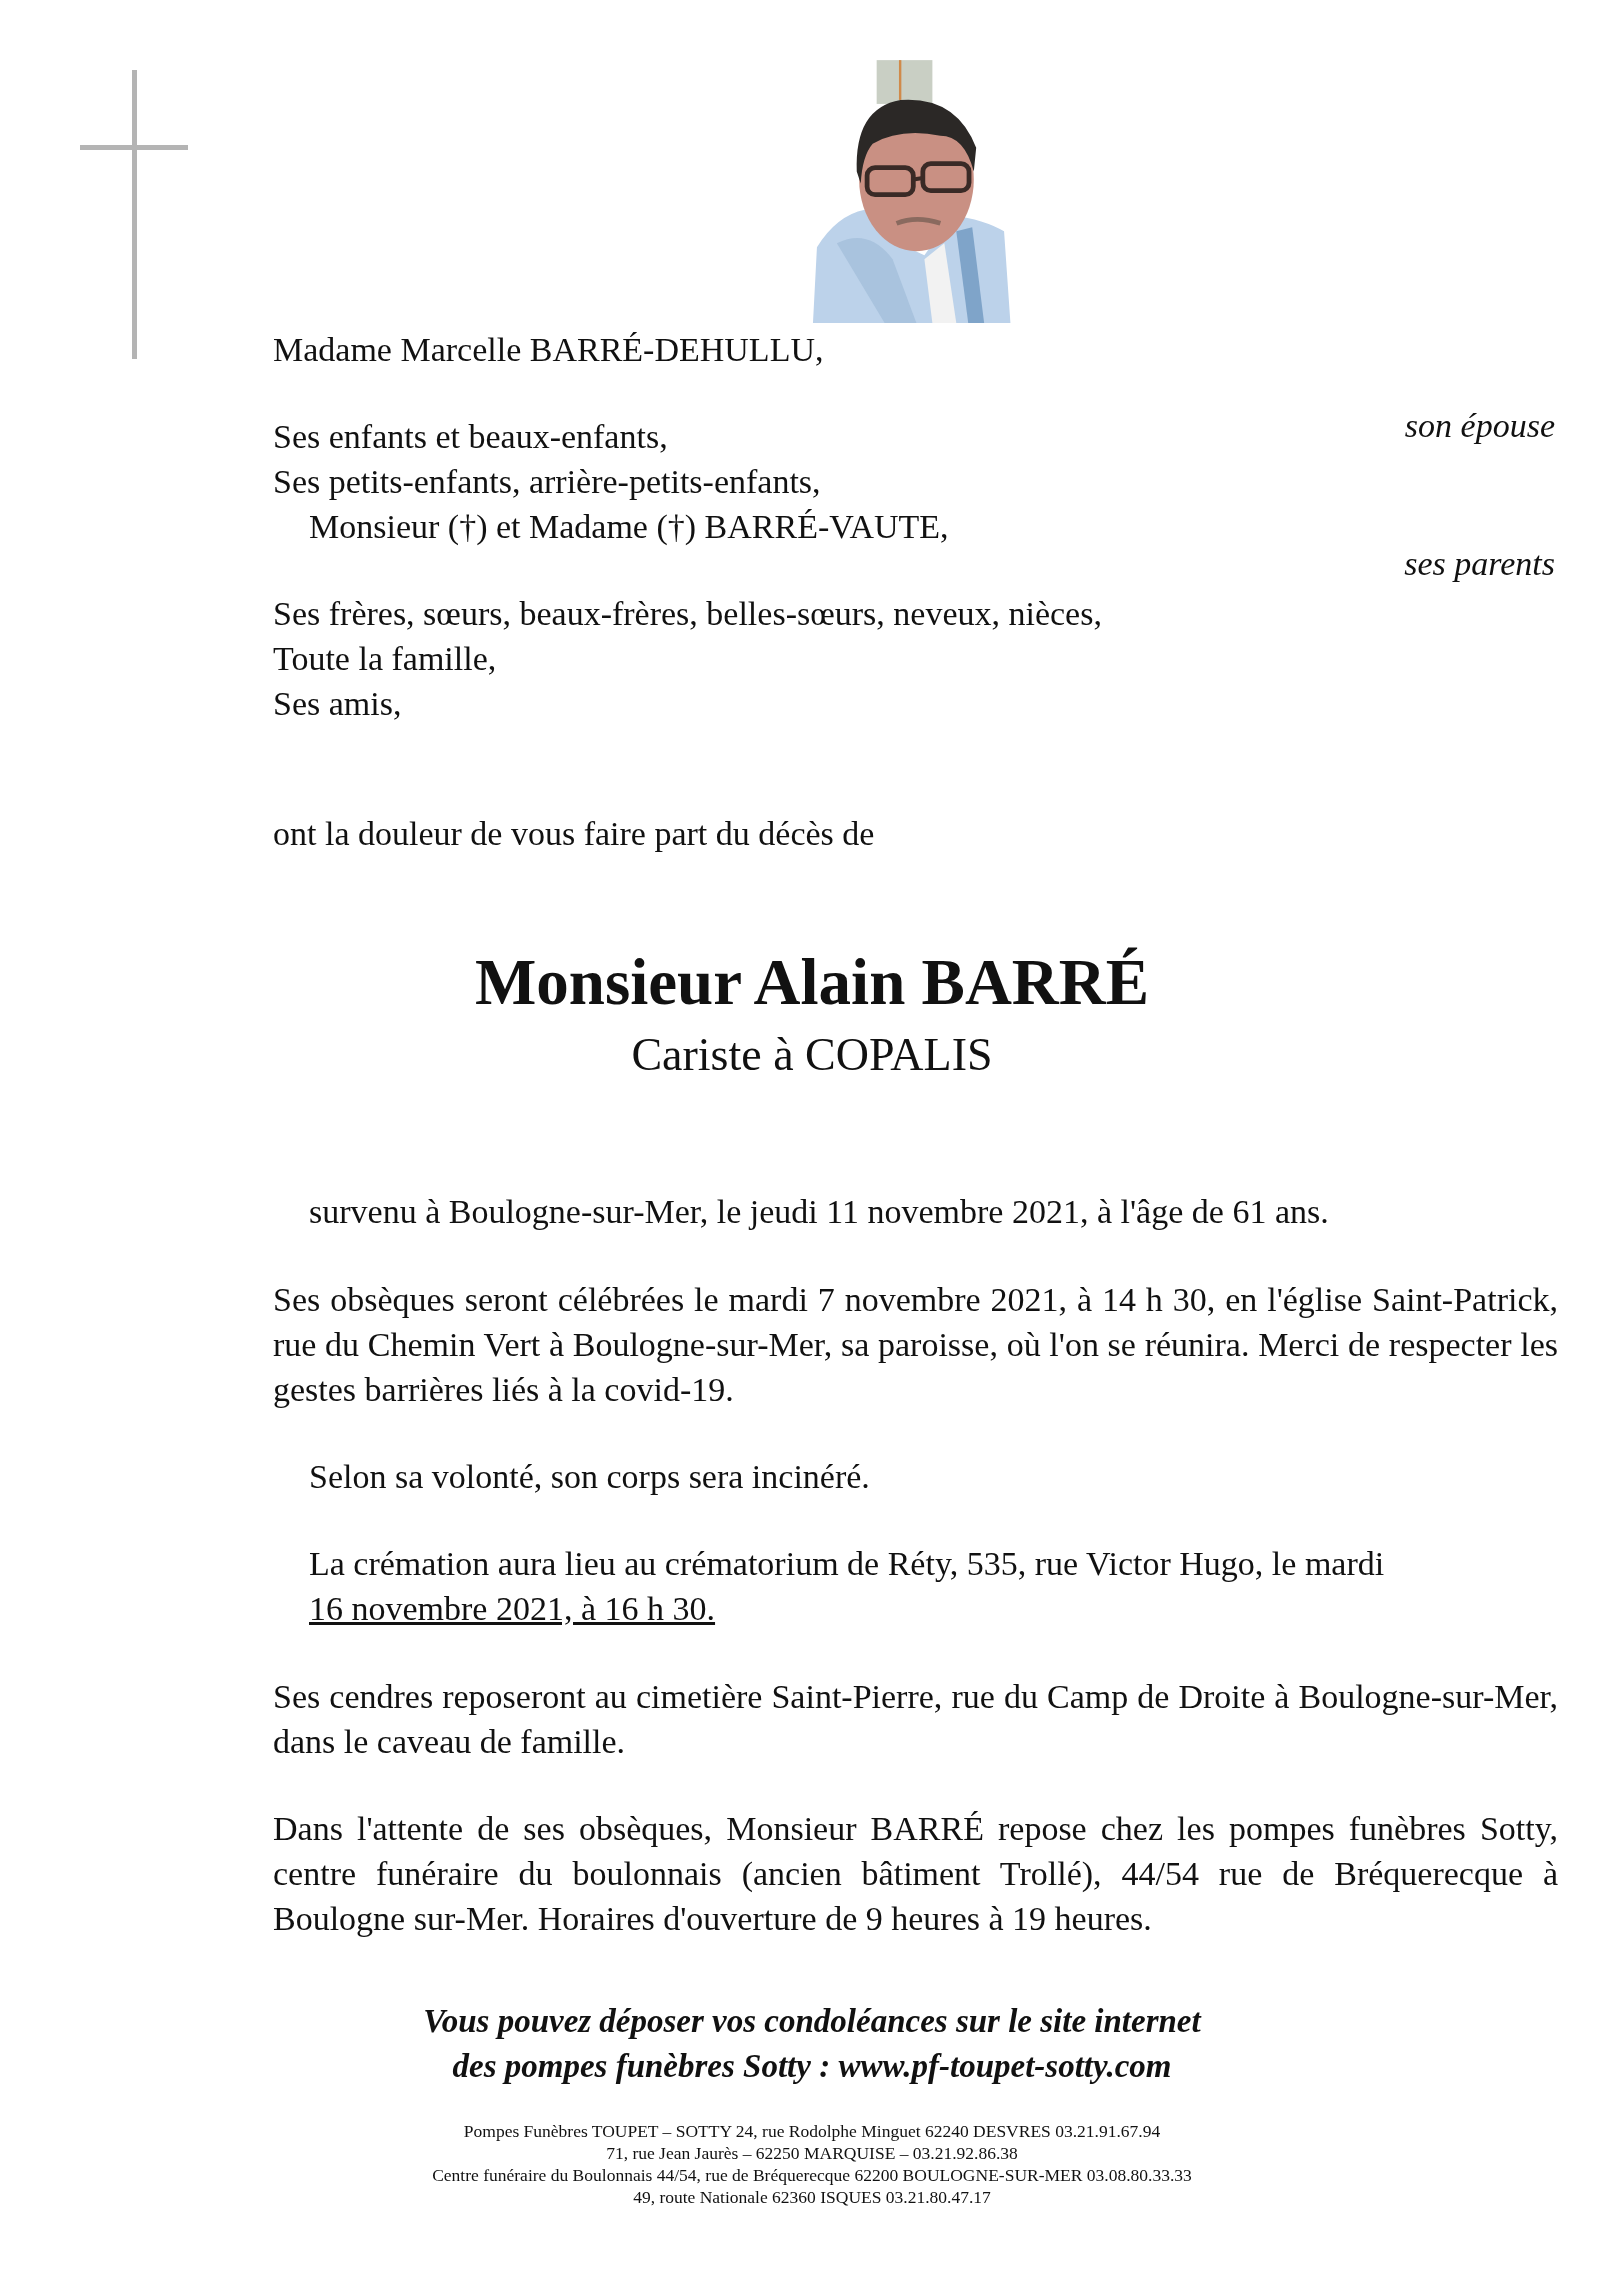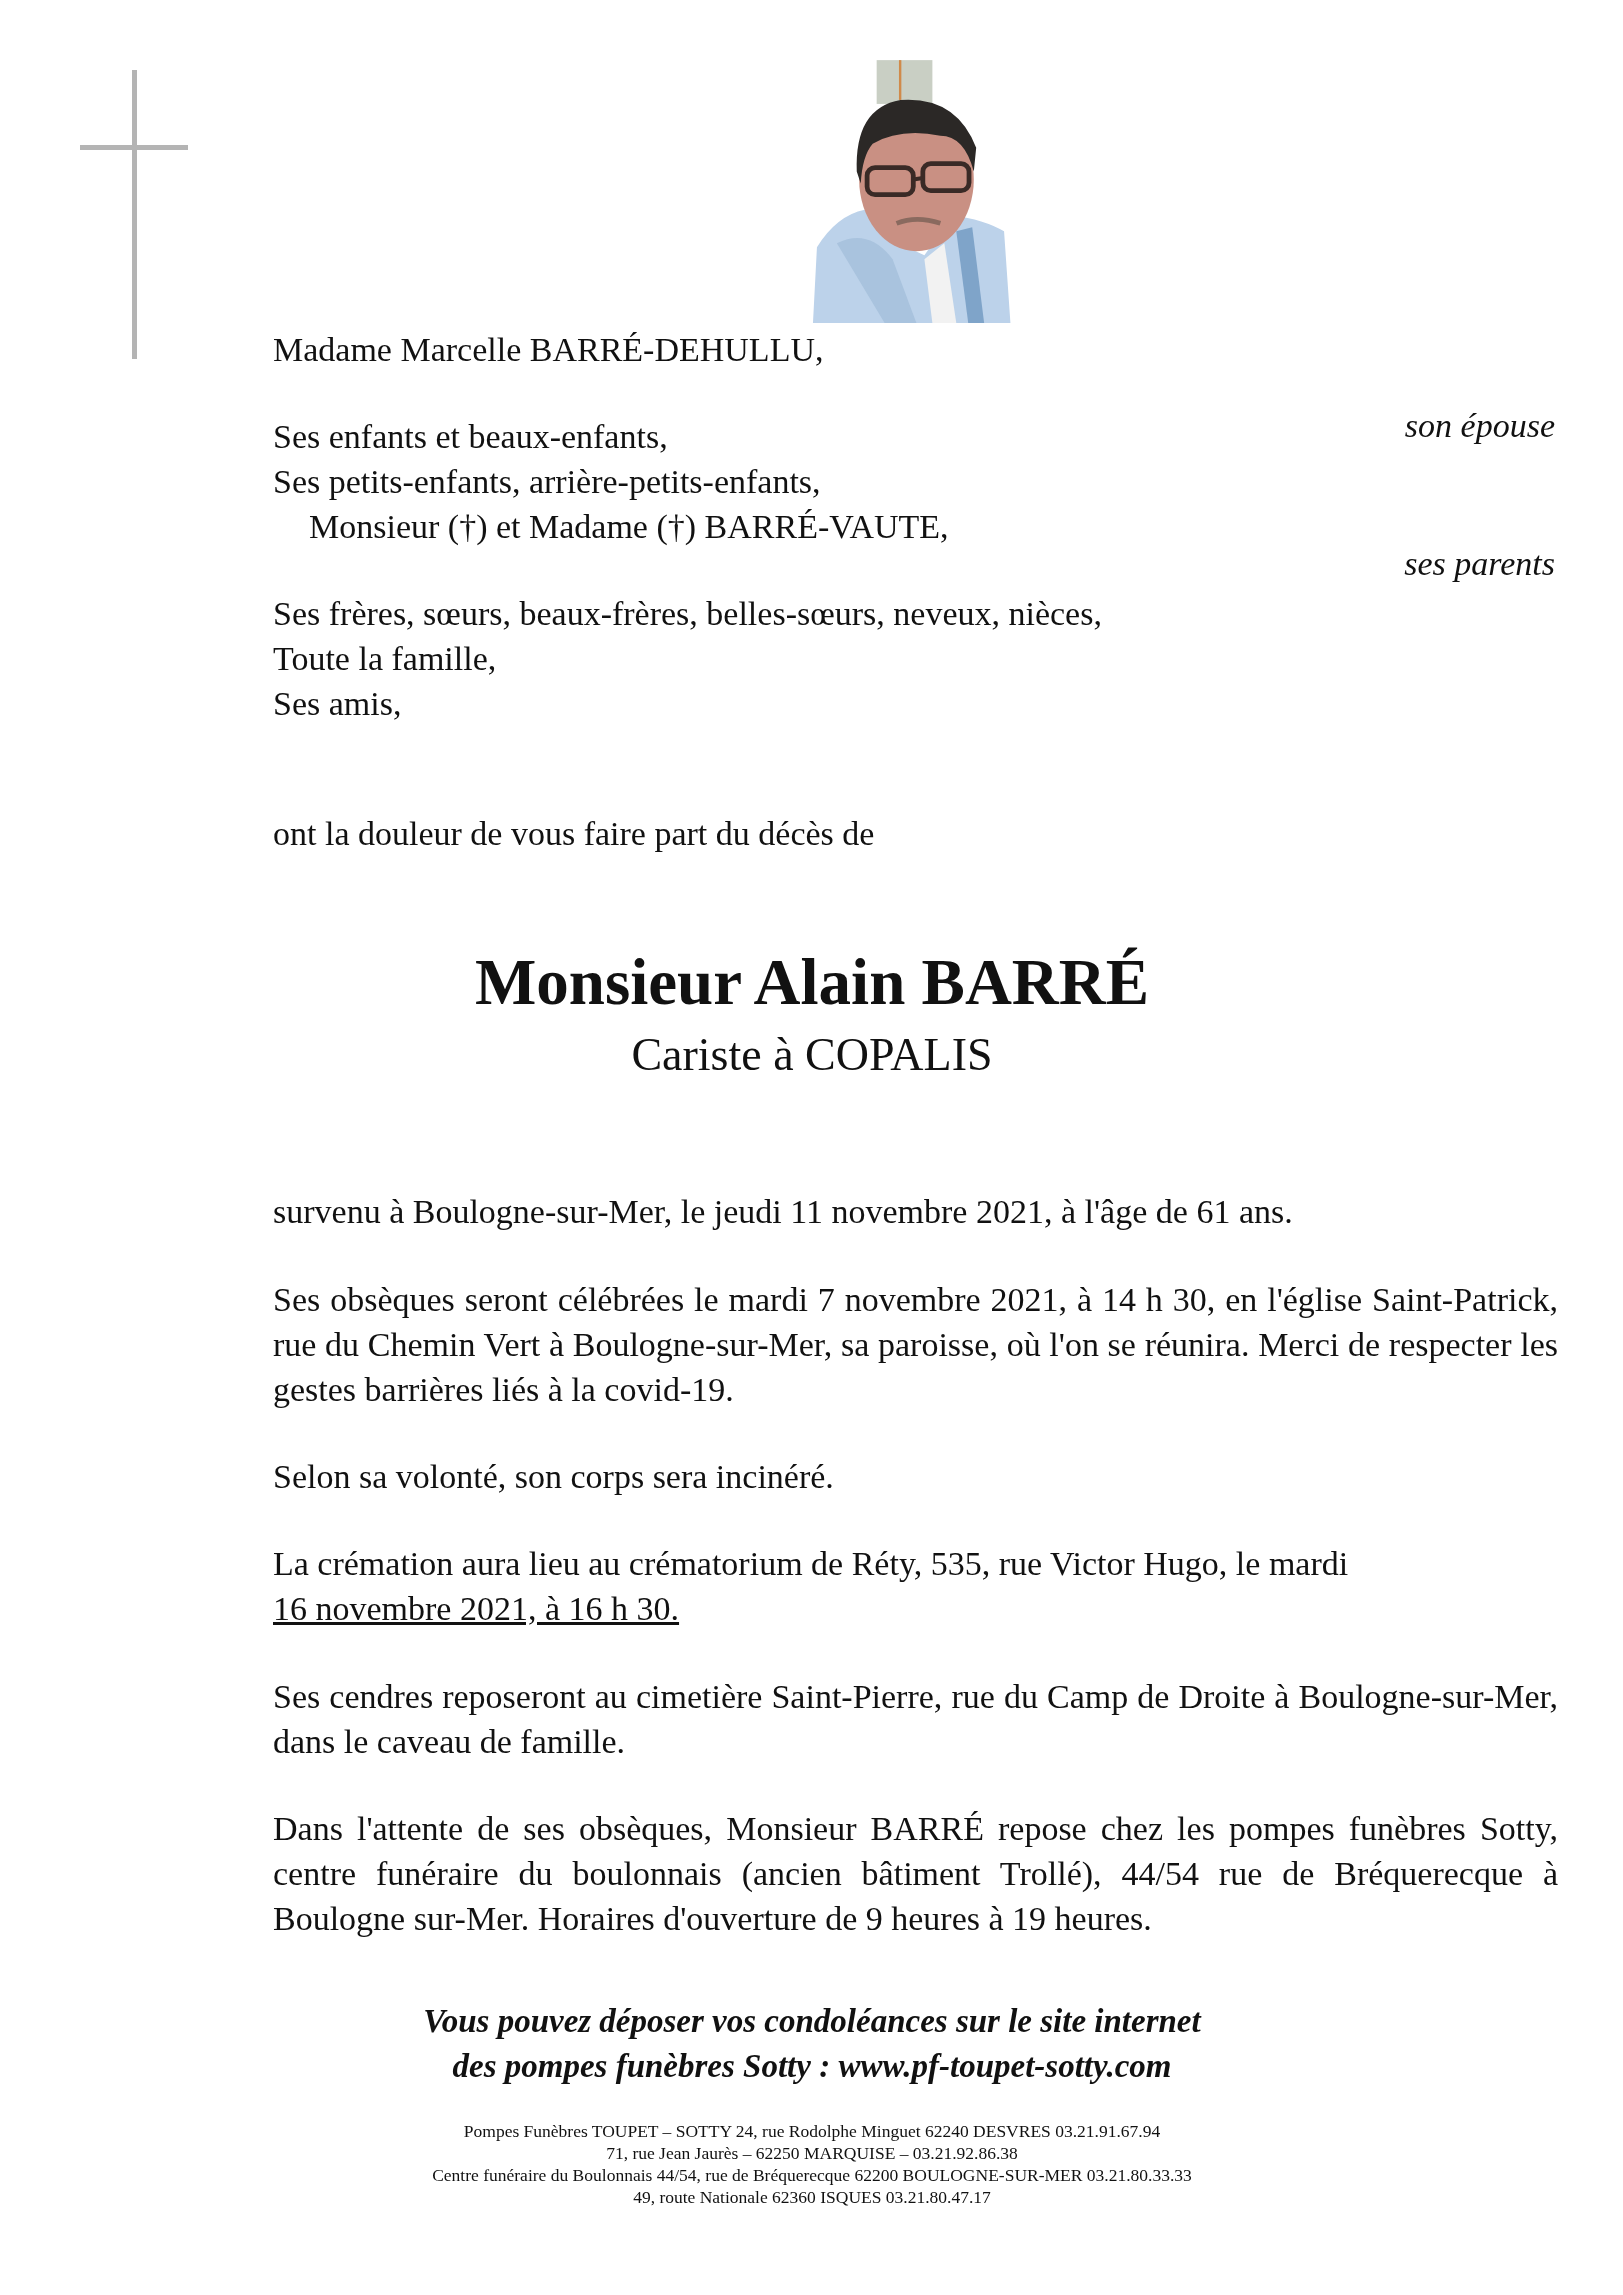--- a/index.html
+++ b/index.html
@@ -7,21 +7,21 @@
          font-family:"Liberation Serif", "DejaVu Serif", serif; color:#111; }
   .abs { position:absolute; }
   .cross-v { left:132px; top:70px; width:4.8px; height:289px; background:#b4b4b4; }
   .cross-h { left:80px; top:145px; width:108px; height:4.8px; background:#b4b4b4; }
   .photo { left:805px; top:60px; width:211px; height:263px; overflow:hidden; background:#fff; }
   .line { position:absolute; left:273px; font-size:34px; line-height:45px; white-space:nowrap; }
   .right-it { position:absolute; right:69px; font-size:34px; font-style:italic; white-space:nowrap; }
   .name { position:absolute; left:0; width:1624px; text-align:center; font-weight:bold; font-size:65px; top:945px; }
   .job { position:absolute; left:0; width:1624px; text-align:center; font-size:46px; top:1028px; }
   .para { position:absolute; left:273px; width:1285px; font-size:34px; line-height:45px; text-align:justify; }
-  .para.nojust { text-align:left; }
+  .para.nojust { text-align:left;margin-left:36px; }
   .condo { position:absolute; left:0; width:1624px; text-align:center; font-weight:bold; font-style:italic; font-size:33px; line-height:45px; top:1999px; }
   .footer { position:absolute; left:0; width:1624px; text-align:center; font-size:17.5px; line-height:22px; top:2120px; }
 </style>
 </head>
 <body>
 
 <div class="abs cross-v"></div>
 <div class="abs cross-h"></div>
 
 <div class="abs photo" title="Portrait of the deceased">
@@ -66,16 +66,16 @@
 <div class="para" style="top:1806px;">Dans l'attente de ses obsèques, Monsieur BARRÉ repose chez les pompes funèbres Sotty, centre funéraire du boulonnais (ancien bâtiment Trollé), 44/54 rue de Bréquerecque à Boulogne sur-Mer. Horaires d'ouverture de 9 heures à 19 heures.</div>
 
 <div class="condo">
   <div>Vous pouvez déposer vos condoléances sur le site internet</div>
   <div><span>des pompes funèbres Sotty : </span><span>www.pf-toupet-sotty.com</span></div>
 </div>
 
 <div class="footer">
   <div>Pompes Funèbres TOUPET – SOTTY 24, rue Rodolphe Minguet 62240 DESVRES  03.21.91.67.94</div>
   <div>71, rue Jean Jaurès – 62250 MARQUISE – 03.21.92.86.38</div>
-  <div>Centre funéraire du Boulonnais 44/54, rue de Bréquerecque 62200 BOULOGNE-SUR-MER 03.21.80.33.33</div>
+  <div>Centre funéraire du Boulonnais 44/54, rue de Bréquerecque 62200 BOULOGNE-SUR-MER 03.08.80.33.33</div>
   <div>49, route Nationale 62360 ISQUES 03.21.80.47.17</div>
 </div>
 
 
 </body></html>

